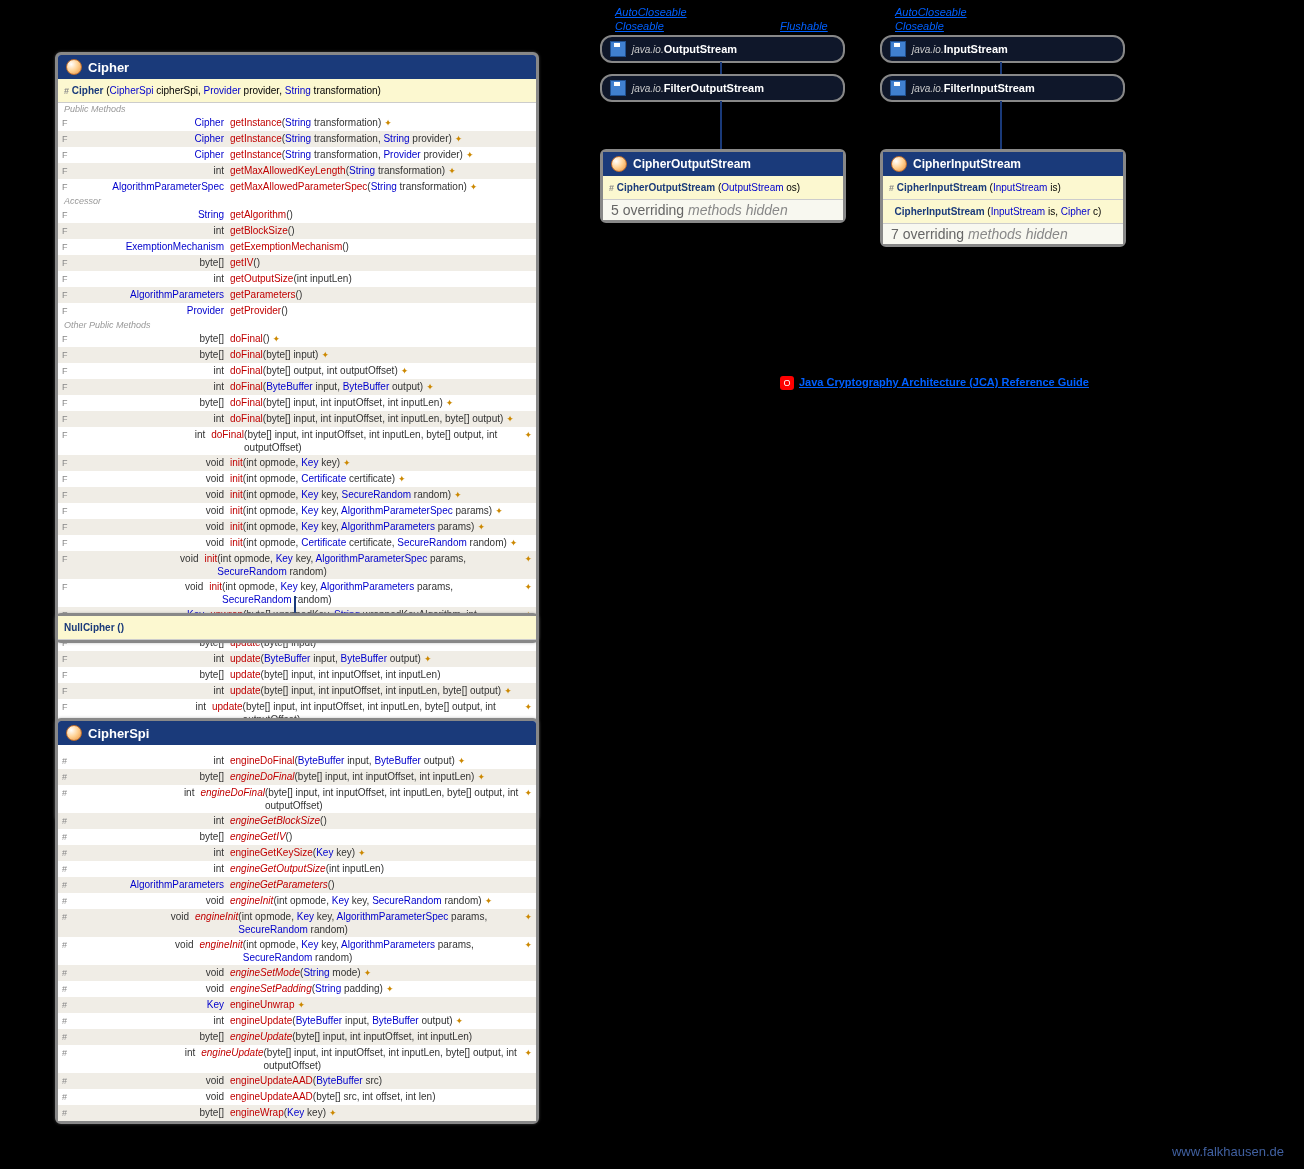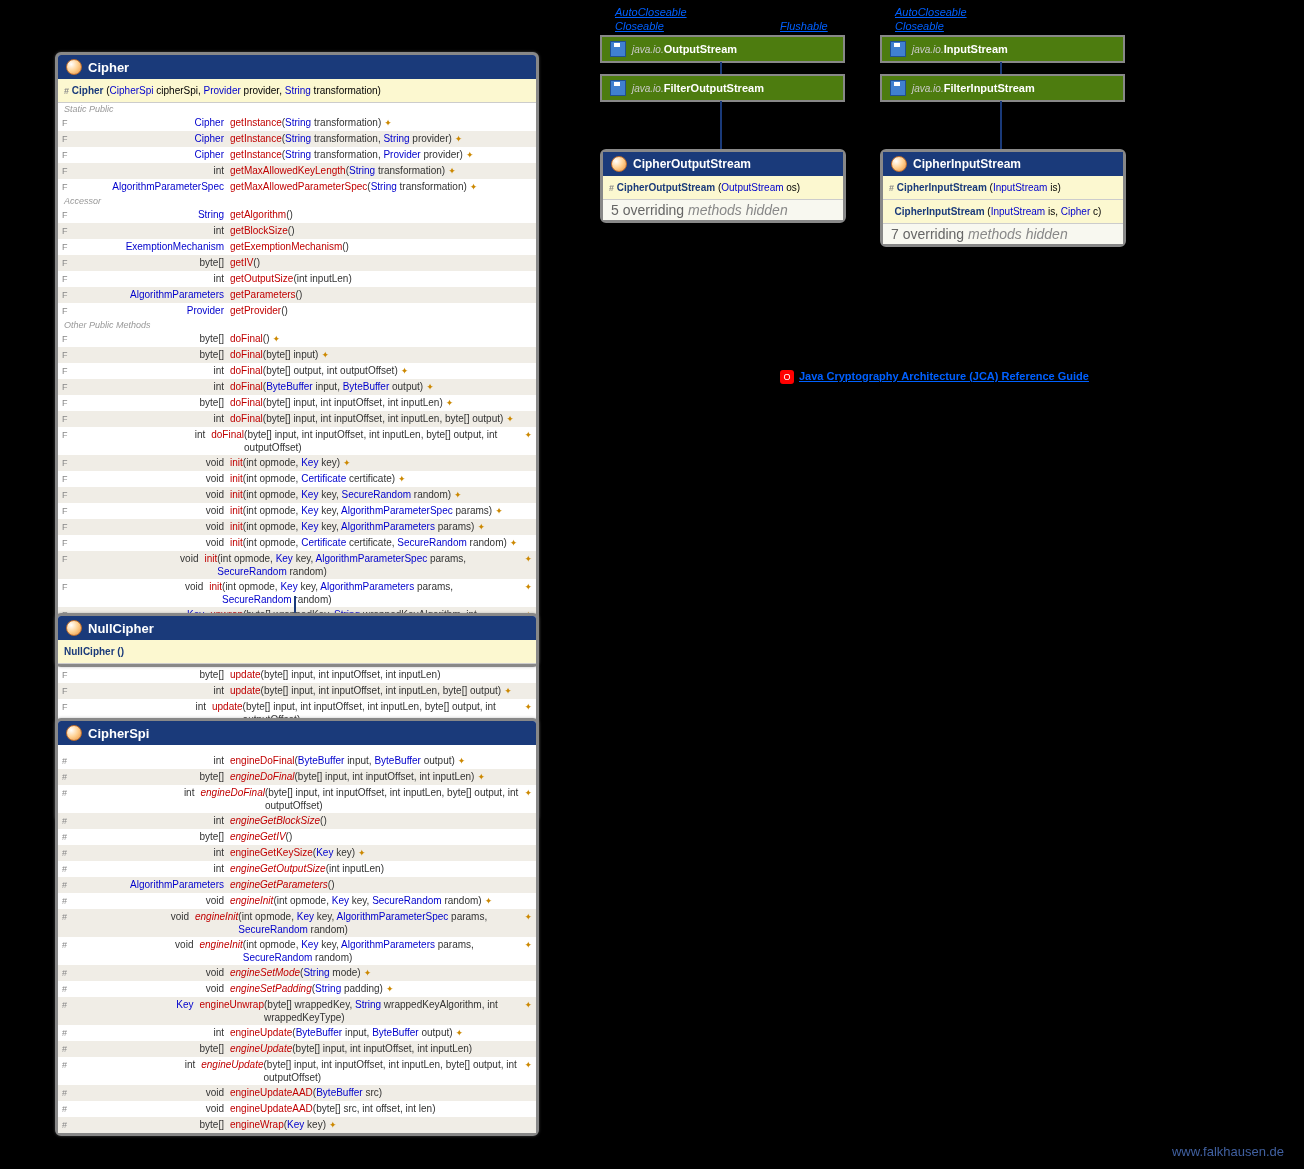--- a/index.html
+++ b/index.html
@@ -14,21 +14,21 @@
 .mod{width:12px;color:#888;font-size:9px;text-align:left}
 .ret{width:150px;text-align:right;padding-right:6px;color:#333}
 .ret .type-link{color:#00c}
 .mname{color:#c00000;font-weight:normal}
 .mname-i{color:#c00000;font-style:italic}
 .params{color:#333}
 .params .type-link{color:#00c}
 .throws{color:#c80;font-size:9px;margin-left:3px}
 .constants-row{background:#fcf8d0;padding:3px 6px;font-size:10px;color:#1a3a7a;font-weight:bold}
 .constants-row .kw{color:#333;font-weight:normal}
-.ext-box{position:absolute;background:#4d7c0f;color:#fff;padding:4px 8px;font-size:11px;border:2px solid #888;border-radius:0;display:flex;align-items:center}
+.ext-box{position:absolute;background:#0f172a;color:#fff;padding:4px 8px;font-size:11px;border:2px solid #888;border-radius:12px;display:flex;align-items:center}
 .disk-icon{display:inline-block;width:14px;height:14px;background:#4080d0;border:1px solid #205090;margin-right:6px;position:relative}
 .disk-icon:after{content:"";position:absolute;top:1px;left:3px;width:6px;height:4px;background:#fff}
 .pkg{font-style:italic;font-size:10px;color:#ccc}
 .iface-link{position:absolute;color:#0060ff;font-style:italic;font-weight:normal;font-size:11px;text-decoration:underline}
 .stream-box{position:absolute;border:3px solid #888;border-radius:6px;background:#fff}
 .stream-hdr{background:#1a3a7a;color:#fff;padding:4px 8px;font-size:12px;font-weight:bold;display:flex;align-items:center}
 .stream-note{padding:2px 8px;font-size:14px;font-style:italic;color:#888;background:#f8f8f0}
 .title-box{position:absolute;left:780px;top:370px}
 .title-main{font-size:22px;font-weight:bold;color:#333;background:#e8e8e8;padding:6px 14px;border-radius:10px;border:2px solid #ccc;display:inline-flex;align-items:center}
 .ref-link{color:#0060ff;text-decoration:underline;font-size:11px;font-weight:bold}
@@ -44,21 +44,21 @@
 <div class="class-box" style="left:55px;top:52px;width:478px">
   <div class="class-header">
     <span class="class-icon"></span>
     <span>Cipher</span>
   </div>
   <div class="constructor-row">
     <span class="proto">#</span>
     <span class="cname">Cipher</span>
     <span> (<span class="type-link" style="color:#00c">CipherSpi</span> cipherSpi, <span style="color:#00c">Provider</span> provider, <span style="color:#00c">String</span> transformation)</span>
   </div>
-  <div class="section-label">Static Public</div>
+  <div class="section-label">Public Methods</div>
   <div id="cipher-static">
       <div class="method-row">
         <span class="mod">F</span>
         <span class="ret"><span class="type-link">Cipher</span></span>
         <span class="mname">getInstance</span> 
         <span class="params">(<span class="type-link">String</span> transformation)</span>
         <span class="throws">✦</span>
       </div>
       <div class="method-row">
         <span class="mod">F</span>
@@ -306,24 +306,20 @@
         <span class="params">(<span class="type-link">Key</span> key)</span>
         <span class="throws">✦</span>
       </div>
     </div>
   <div class="constants-row"><span class="kw">int </span><span>DECRYPT_MODE, ENCRYPT_MODE, PRIVATE_KEY, PUBLIC_KEY, SECRET_KEY, UNWRAP_MODE, WRAP_MODE</span></div>
 </div>
 
 <div class="vline" style="left:294px;top:596px;height:17px"></div>
 
 <div class="class-box" style="left:55px;top:613px;width:478px">
-  <div class="class-header">
-      <span class="class-icon"></span>
-      <span>NullCipher</span>
-    </div>
   <div class="constructor-row"><span class="cname">NullCipher ()</span></div>
 </div>
 
 <div class="class-box" style="left:55px;top:718px;width:478px">
   <div class="class-header">
       <span class="class-icon"></span>
       <span>CipherSpi</span>
     </div>
   <div style="height:8px"></div>
   <div id="cipherspi-methods">
@@ -411,21 +407,20 @@
         <span class="mod">#</span>
         <span class="ret">void</span>
         <span class="mname-i">engineSetPadding</span> 
         <span class="params">(<span class="type-link">String</span> padding)</span>
         <span class="throws">✦</span>
       </div>
       <div class="method-row">
         <span class="mod">#</span>
         <span class="ret"><span class="type-link">Key</span></span>
         <span class="mname">engineUnwrap</span> 
-        <span class="params">(byte[] wrappedKey, <span class="type-link">String</span> wrappedKeyAlgorithm, int wrappedKeyType)</span>
         <span class="throws">✦</span>
       </div>
       <div class="method-row">
         <span class="mod">#</span>
         <span class="ret">int</span>
         <span class="mname">engineUpdate</span> 
         <span class="params">(<span class="type-link">ByteBuffer</span> input, <span class="type-link">ByteBuffer</span> output)</span>
         <span class="throws">✦</span>
       </div>
       <div class="method-row">
@@ -508,16 +503,16 @@
   <div class="stream-hdr">
       <span class="class-icon"></span>
       <span>CipherInputStream</span>
     </div>
   <div class="constructor-row"><span class="proto">#</span> <span class="cname">CipherInputStream</span> <span>(<span style="color:#00c">InputStream</span> is)</span></div>
   <div class="constructor-row">&nbsp;&nbsp;<span class="cname">CipherInputStream</span> <span>(<span style="color:#00c">InputStream</span> is, <span style="color:#00c">Cipher</span> c)</span></div>
   <div class="stream-note"><span style="color:#666;font-style:normal">7 overriding</span> methods hidden</div>
 </div>
 
 <div class="title-box">
-  <div style="margin-top:0"><span class="oracle-icon">O</span><a class="ref-link">Java Cryptography Architecture (JCA) Reference Guide</a></div>
+  <div style="margin-top:6px"><span class="oracle-icon">O</span><a class="ref-link">Java Cryptography Architecture (JCA) Reference Guide</a></div>
 </div>
 
 <div class="footer">www.falkhausen.de</div>
 
 </body></html>

